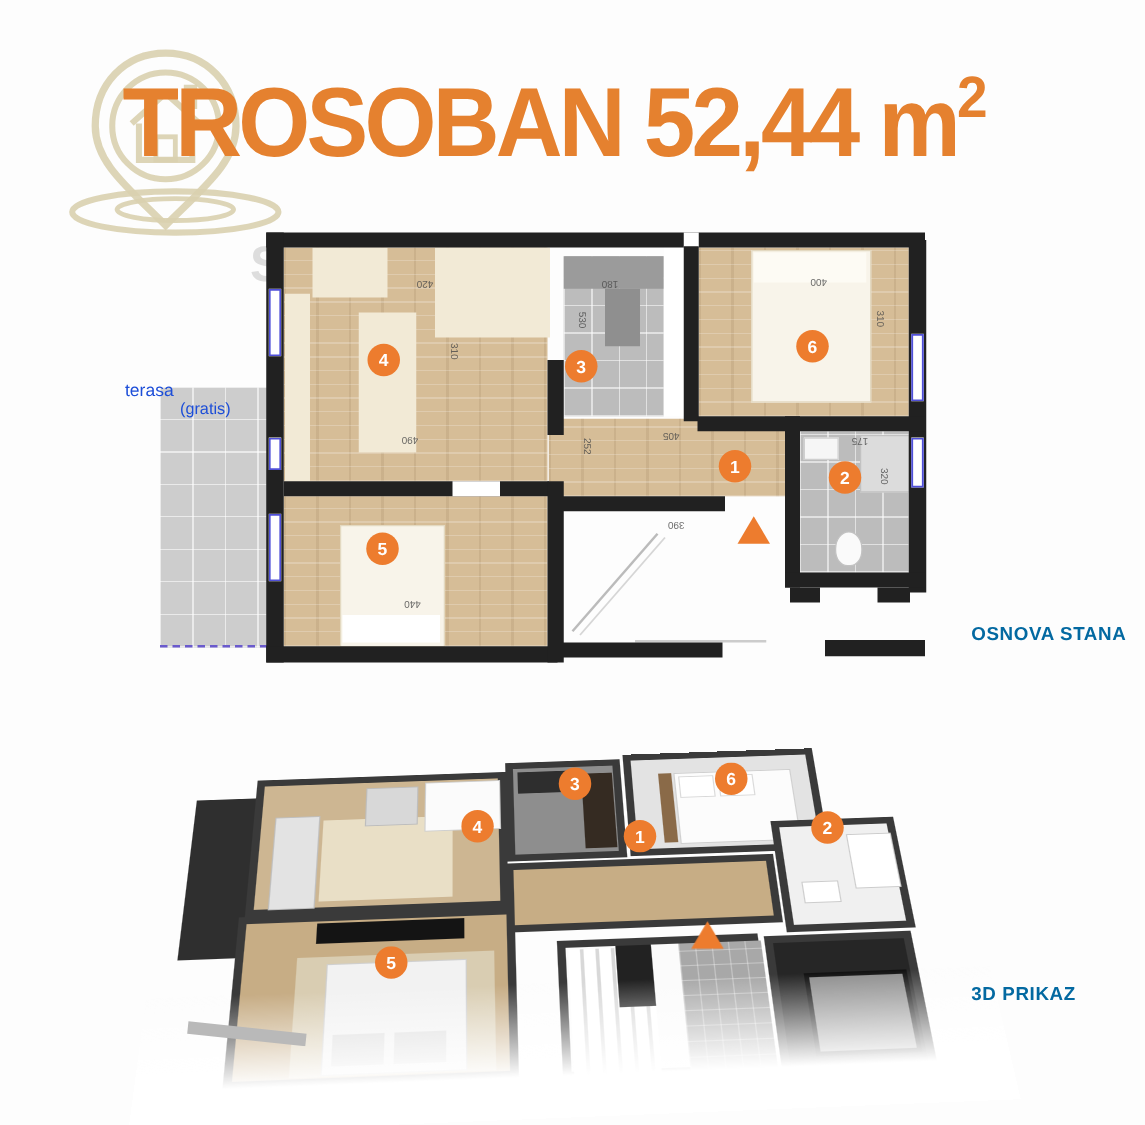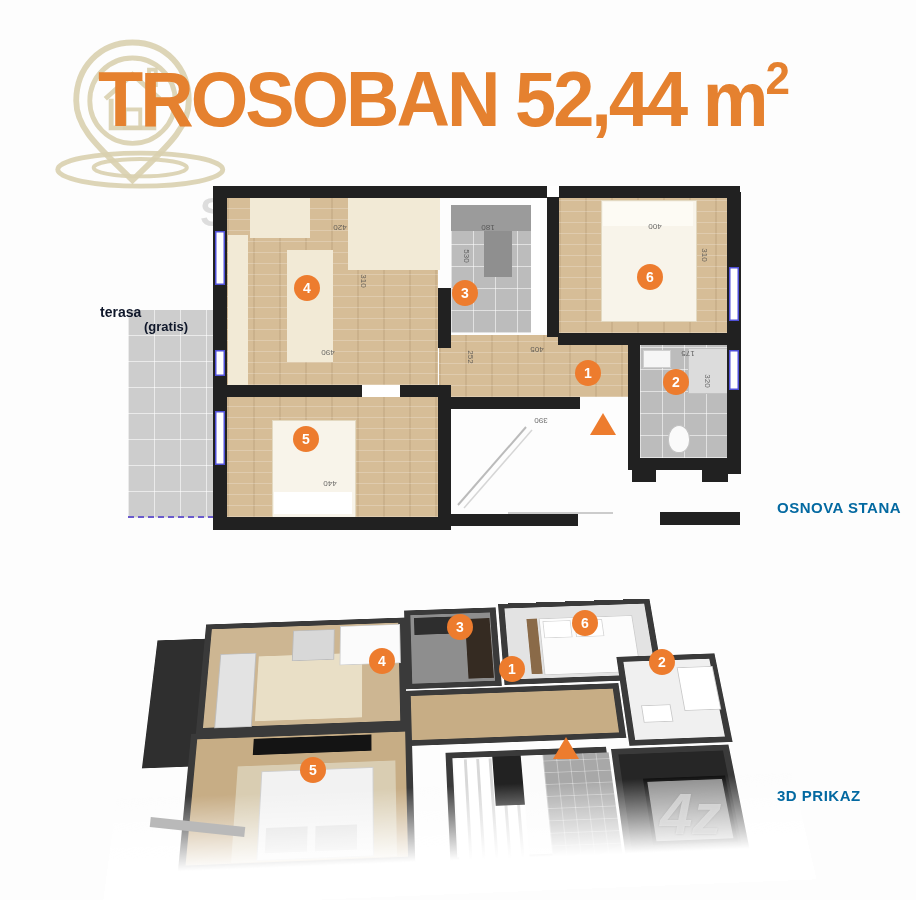--- a/index.html
+++ b/index.html
@@ -21,21 +21,21 @@
                      repeating-linear-gradient(90deg,rgba(120,90,55,.12) 0 2px,rgba(0,0,0,0) 2px 26px);}
   .tile{position:absolute;background:#bcbcbc;
     background-image:repeating-linear-gradient(0deg,rgba(255,255,255,.55) 0 1px,rgba(0,0,0,0) 1px 22px),
                      repeating-linear-gradient(90deg,rgba(255,255,255,.55) 0 1px,rgba(0,0,0,0) 1px 22px);}
   .terrace{position:absolute;background:#cbcbcb;opacity:.95;
     background-image:repeating-linear-gradient(0deg,rgba(255,255,255,.6) 0 1px,rgba(0,0,0,0) 1px 26px),
                      repeating-linear-gradient(90deg,rgba(255,255,255,.6) 0 1px,rgba(0,0,0,0) 1px 26px);}
   .furn{position:absolute;background:#f2ead6;}
   .furn-white{position:absolute;background:#f8f4ea;border:1px solid #e3d9c1;}
   .stairline{position:absolute;width:2px;background:#bbb;transform:rotate(40deg);transform-origin:top left;}
-  .terr-label{position:absolute;font-weight:bold;color:#0f172a;}
+  .terr-label{position:absolute;font-weight:normal;color:#1d4ed8;}
   .section-label{position:absolute;font-size:15px;font-weight:bold;letter-spacing:.5px;color:#0369a1;white-space:nowrap;}
   
   .marker{position:absolute;width:26px;height:26px;border-radius:50%;background:#ED7C2E;color:#fff;font-size:14px;font-weight:bold;display:flex;align-items:center;justify-content:center;transform:translate(-50%,-50%);z-index:30;}
   .tri{position:absolute;width:0;height:0;border-left:13px solid transparent;border-right:13px solid transparent;border-bottom:22px solid #ED7C2E;transform:translate(-50%,-50%);z-index:30;}
   .dim{position:absolute;font-size:8px;color:#4a4a4a;opacity:.8;transform:translate(-50%,-50%) rotate(180deg);white-space:nowrap;z-index:20;}
   
   .iso{left:150px;top:542px;width:610px;height:345px;transform:perspective(850px) rotateX(24deg) rotate(-2.5deg);transform-origin:50% 90%;}
   .room3d{position:absolute;border:7px solid #3a3a3a;box-sizing:border-box;}
   .fade{position:absolute;left:-40px;top:235px;width:700px;height:120px;background:linear-gradient(180deg,rgba(255,255,255,0) 0%,#ffffff 70%);z-index:5;}
 </style>
@@ -170,21 +170,20 @@
       <div class="abs" style="left:22px;top:30px;width:78px;height:68px;background:#8e8e8e;border:4px solid #111111;"></div>
     </div>
 
     <div class="fade"></div>
   </div>
 
   <div class="abs" style="left:150px;top:822px;width:95px;height:10px;background:#b9b9b9;transform:rotate(6deg);"></div>
 
   <div class="section-label" style="left:777px;top:787px;">3D PRIKAZ</div>
 
-  <div class="abs wm-4z">4z</div>
 
 <div class="marker" style="left: 588px; top: 373px;">1</div>
     <div class="marker" style="left: 676px; top: 382px;">2</div>
     <div class="marker" style="left: 465px; top: 293px;">3</div>
     <div class="marker" style="left: 307px; top: 288px;">4</div>
     <div class="marker" style="left: 306px; top: 439px;">5</div>
     <div class="marker" style="left: 650px; top: 277px;">6</div>
     <div class="tri" style="left: 603px; top: 424px;"></div>
     <div class="marker" style="left: 512px; top: 669px;">1</div>
     <div class="marker" style="left: 662px; top: 662px;">2</div>

